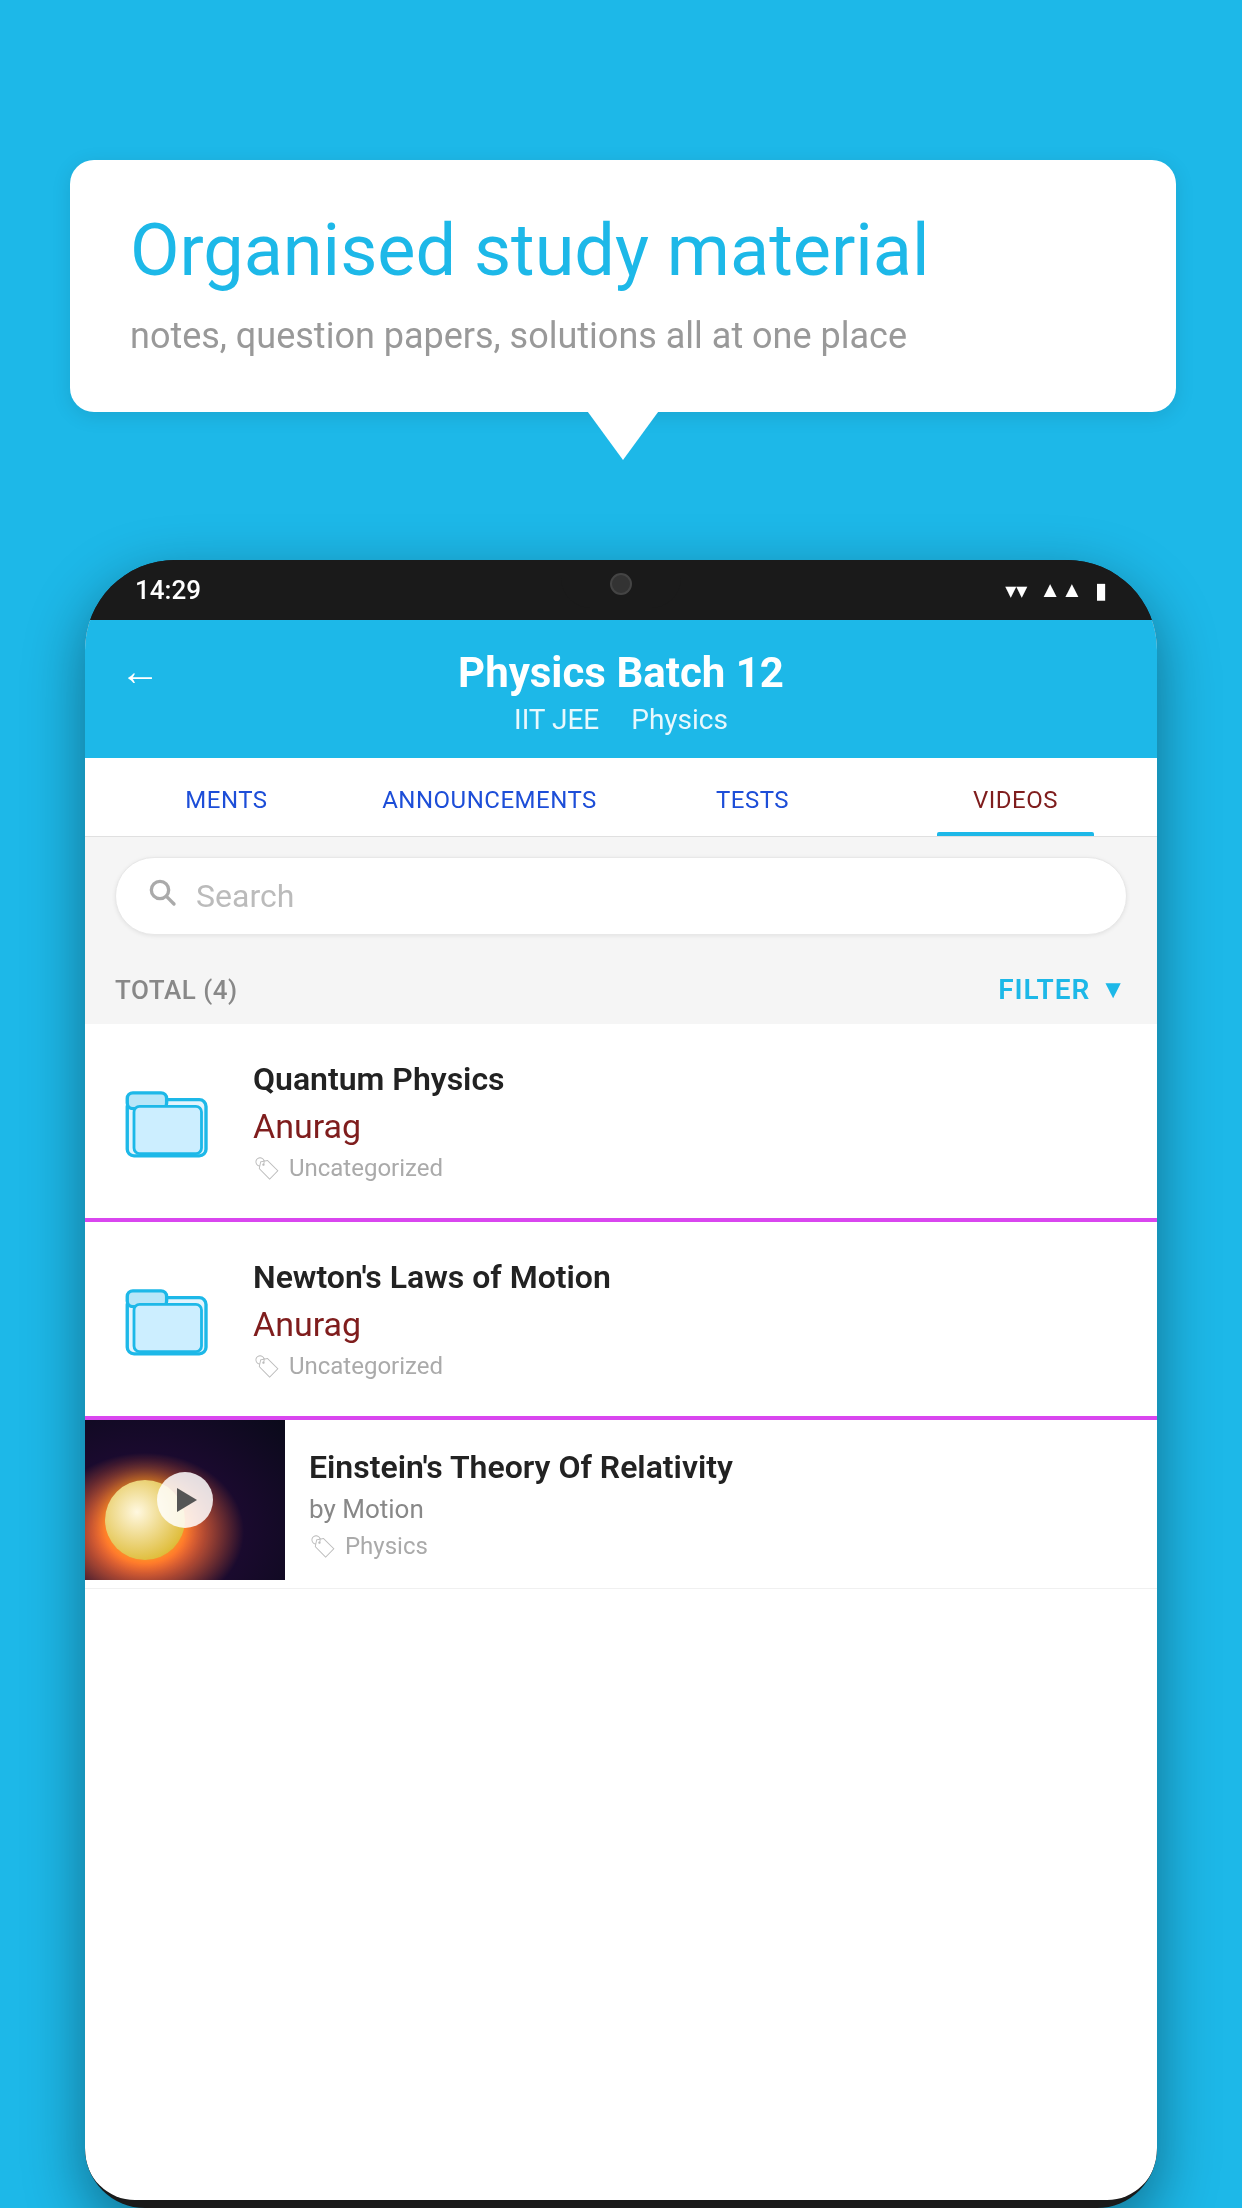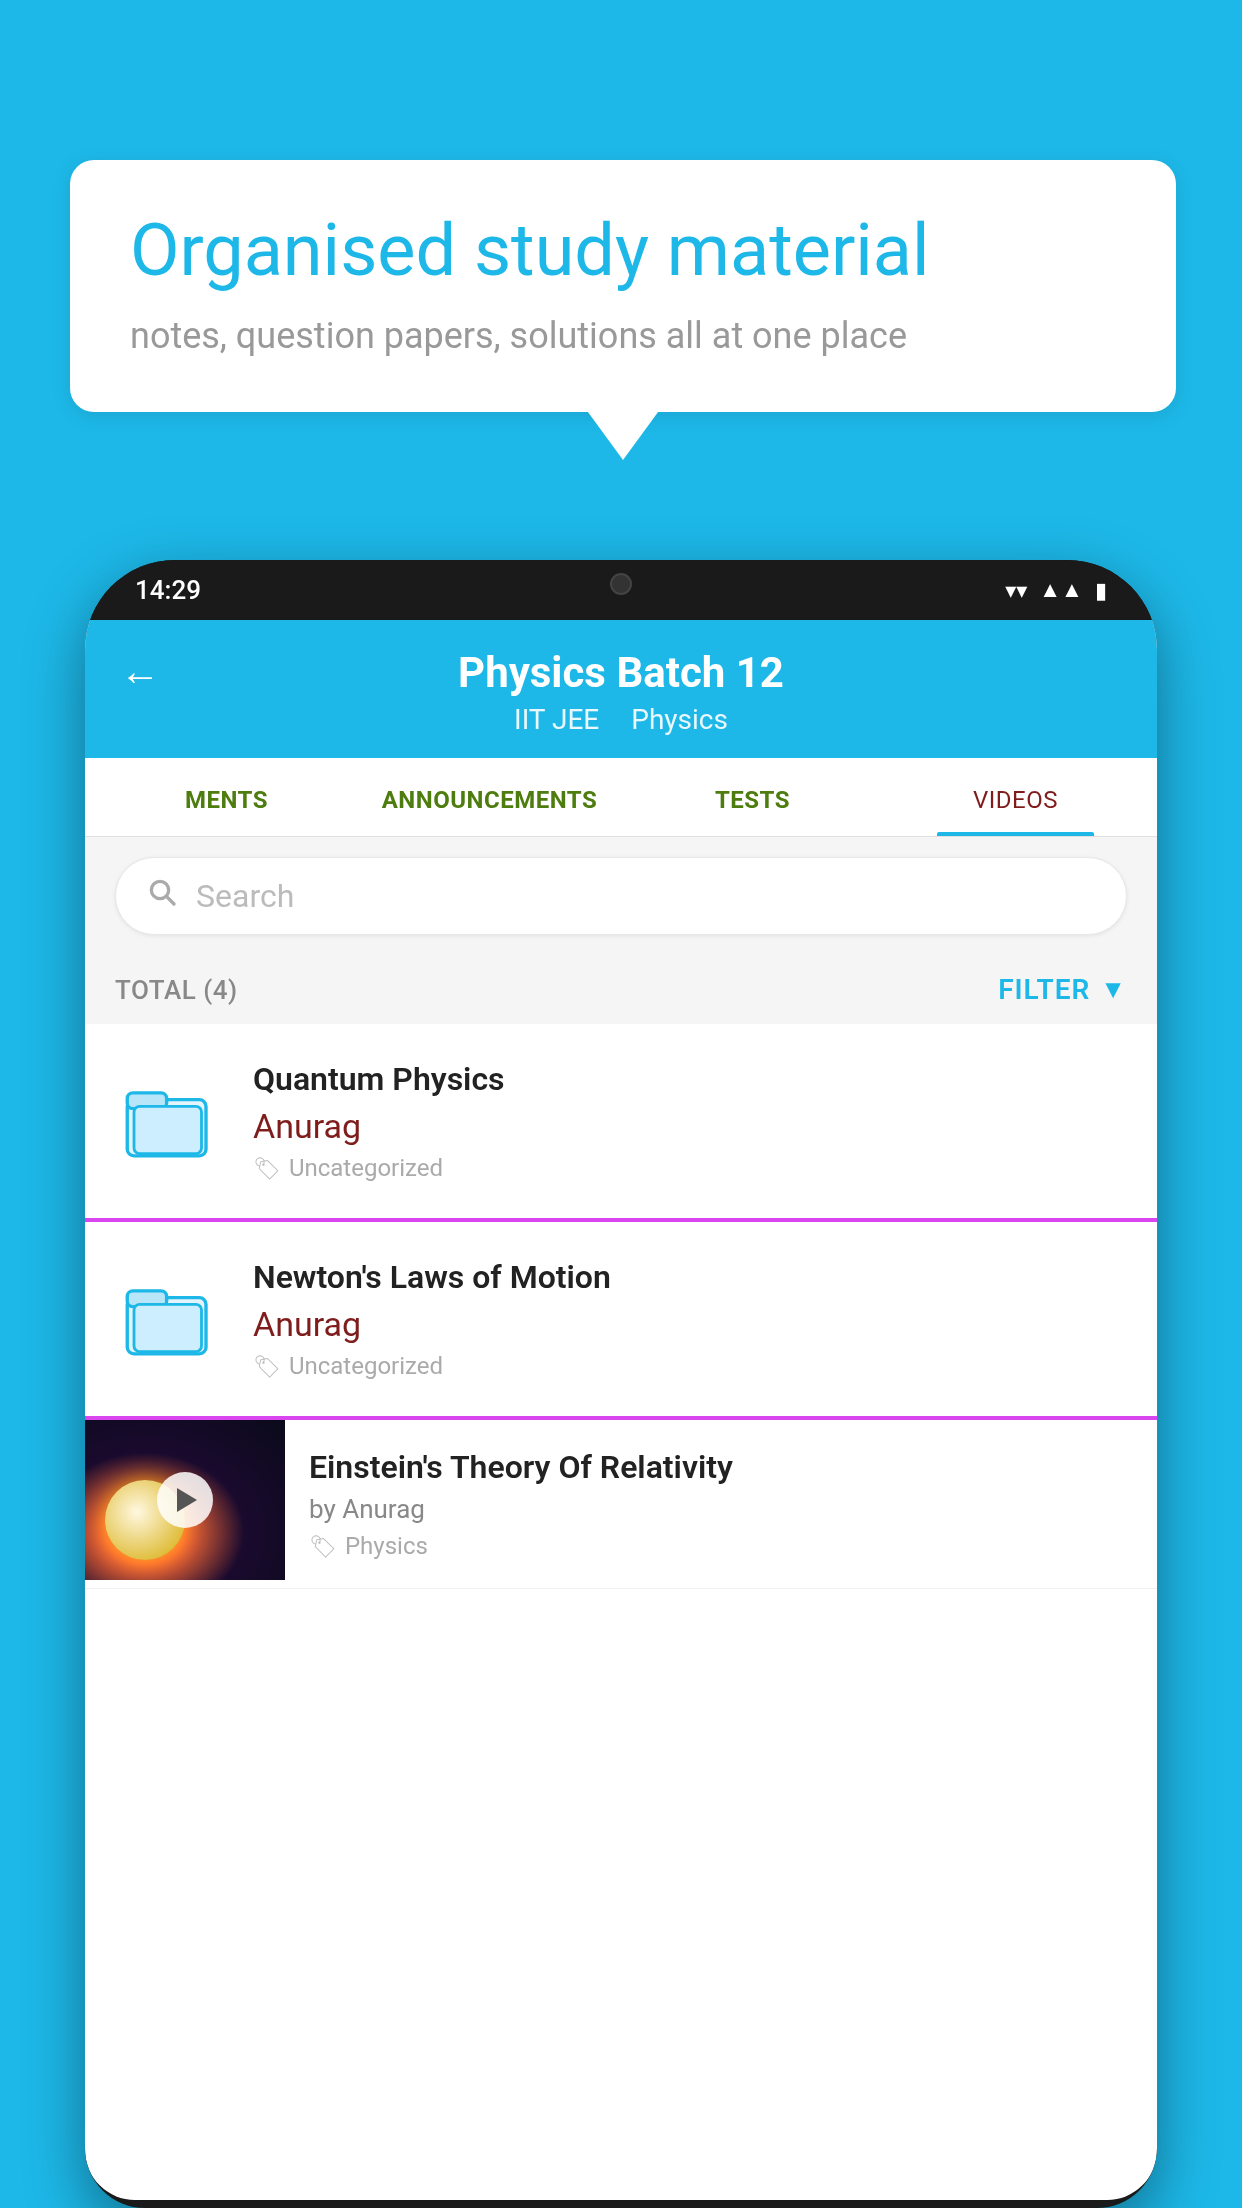--- a/index.html
+++ b/index.html
@@ -167,22 +167,22 @@
       display: flex;
       border-bottom: 1px solid #e0e0e0;
       padding: 0 10px;
     }
 
     .tab-item {
       flex: 1;
       text-align: center;
       padding: 28px 8px 22px;
       font-size: 24px;
-      font-weight: 700;
-      color: #4d7c0f;
+      font-weight: 400;
+      color: #1d4ed8;
       cursor: pointer;
       letter-spacing: 0.5px;
       position: relative;
       white-space: nowrap;
     }
 
     .tab-item.active {
       color: #7f1d1d;
       font-weight: 400;
     }
@@ -516,21 +516,21 @@
         <div class="einstein-thumb">
           <div class="einstein-bg">
             <div class="einstein-planet"></div>
           </div>
           <div class="play-btn">
             <div class="play-triangle"></div>
           </div>
         </div>
         <div class="einstein-info">
           <div class="einstein-title">Einstein's Theory Of Relativity</div>
-          <div class="einstein-author">by Anurag</div>
+          <div class="einstein-author">by Motion</div>
           <div class="einstein-tag">
             <span class="tag-icon">🏷</span>
             <span>Physics</span>
           </div>
         </div>
       </div>
 
     </div>
   </div>
 </div>

